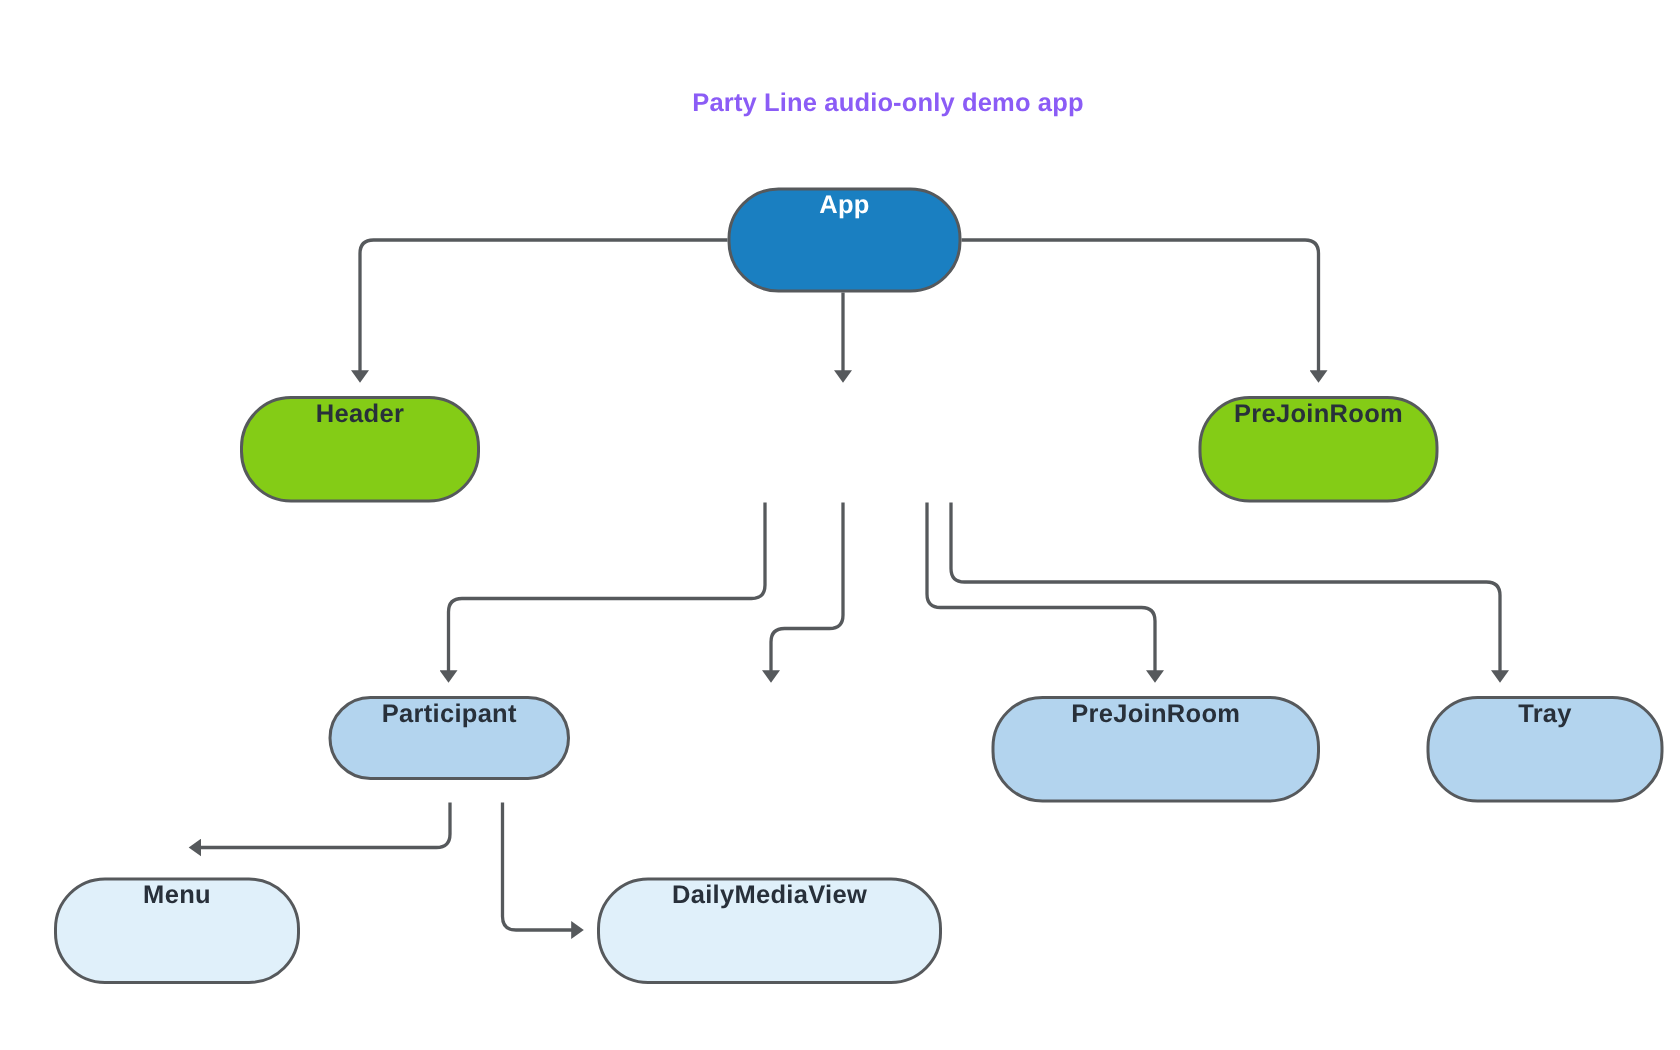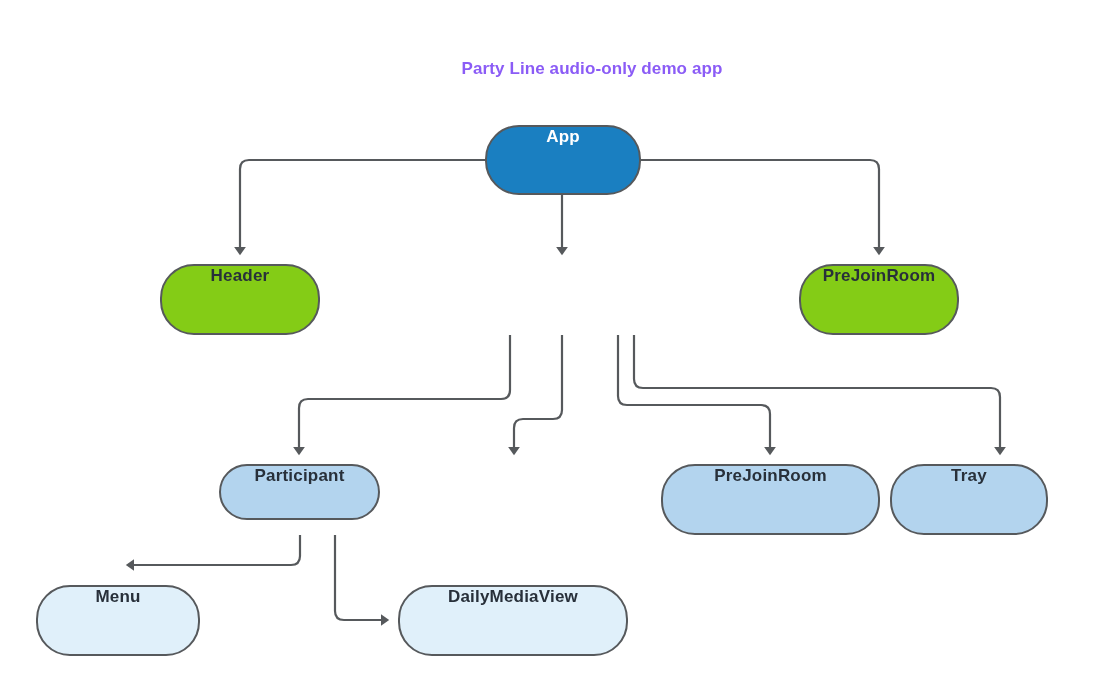--- a/index.html
+++ b/index.html
@@ -114,21 +114,21 @@
 
   <div class="node tier-three" style="left:219px; top:464px; width:161px; height:56px;">
     <span>Participant</span>
   </div>
 
 
   <div class="node tier-three" style="left:661px; top:464px; width:219px; height:71px;">
     <span>PreJoinRoom</span>
   </div>
 
-  <div class="node tier-three" style="left:890px; top:464px; width:158px; height:71px;">
+  <div class="node tier-three" style="left:951px; top:464px; width:158px; height:71px;">
     <span>Tray</span>
   </div>
 
   <div class="node tier-four" style="left:36px; top:585px; width:164px; height:71px;">
     <span>Menu</span>
   </div>
 
   <div class="node tier-four" style="left:398px; top:585px; width:230px; height:71px;">
     <span>DailyMediaView</span>
   </div>

